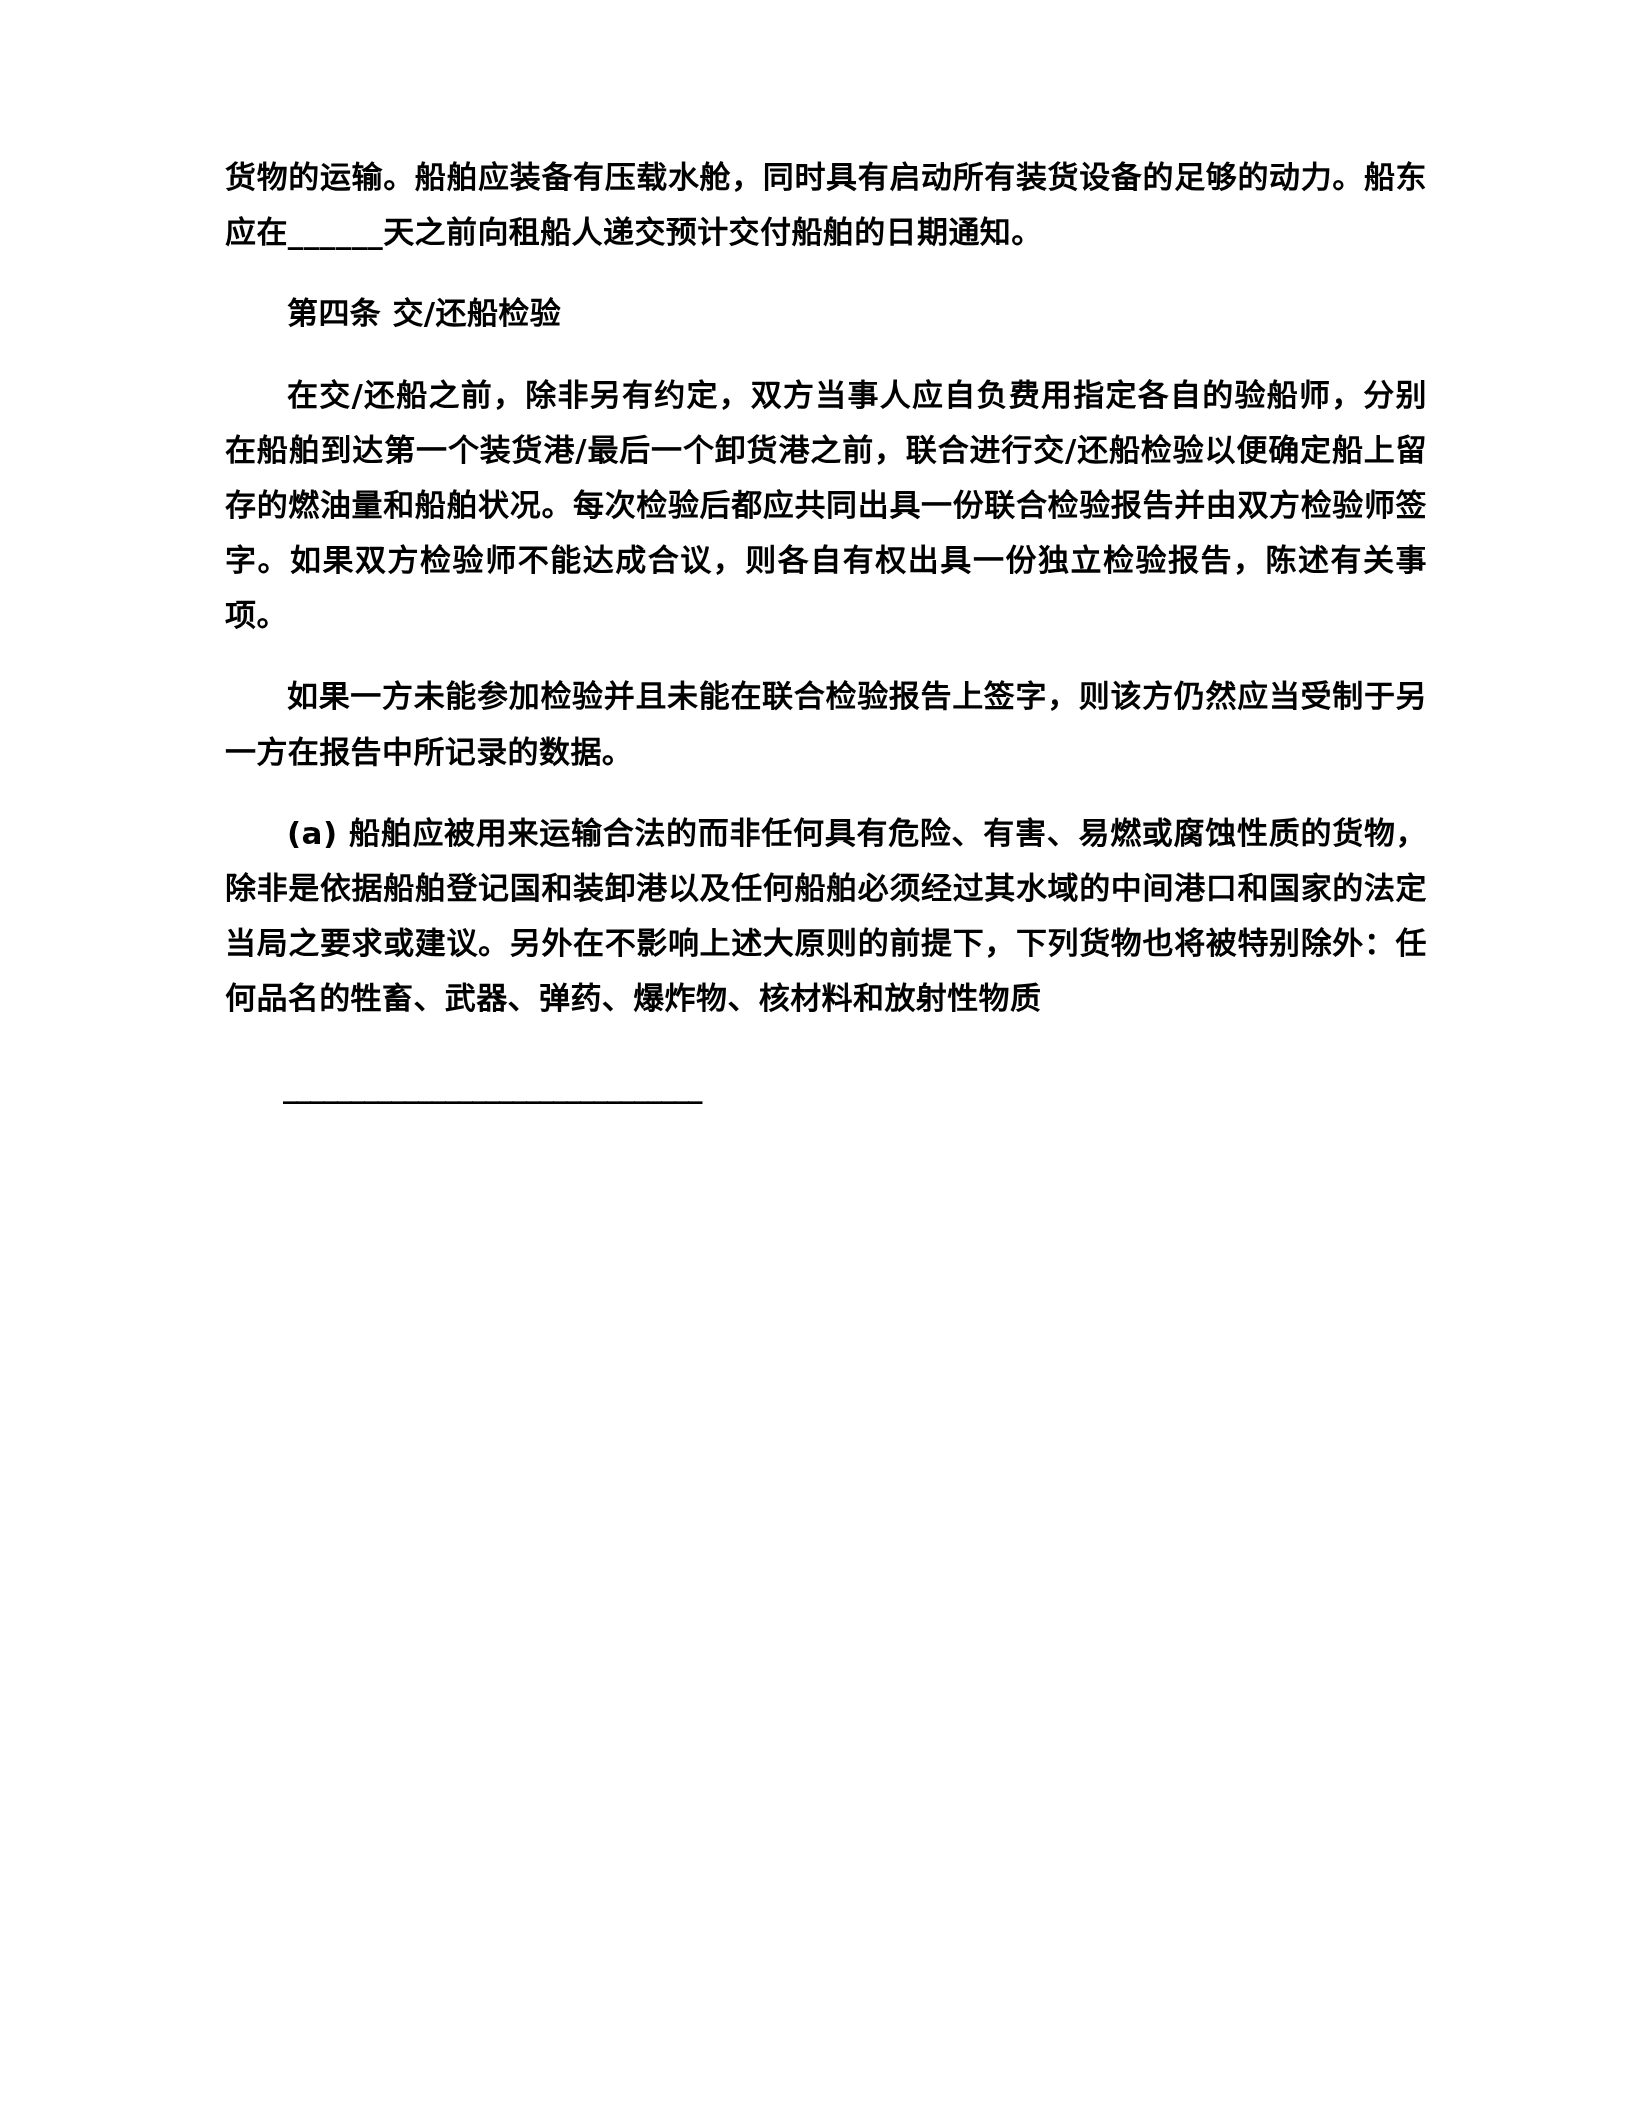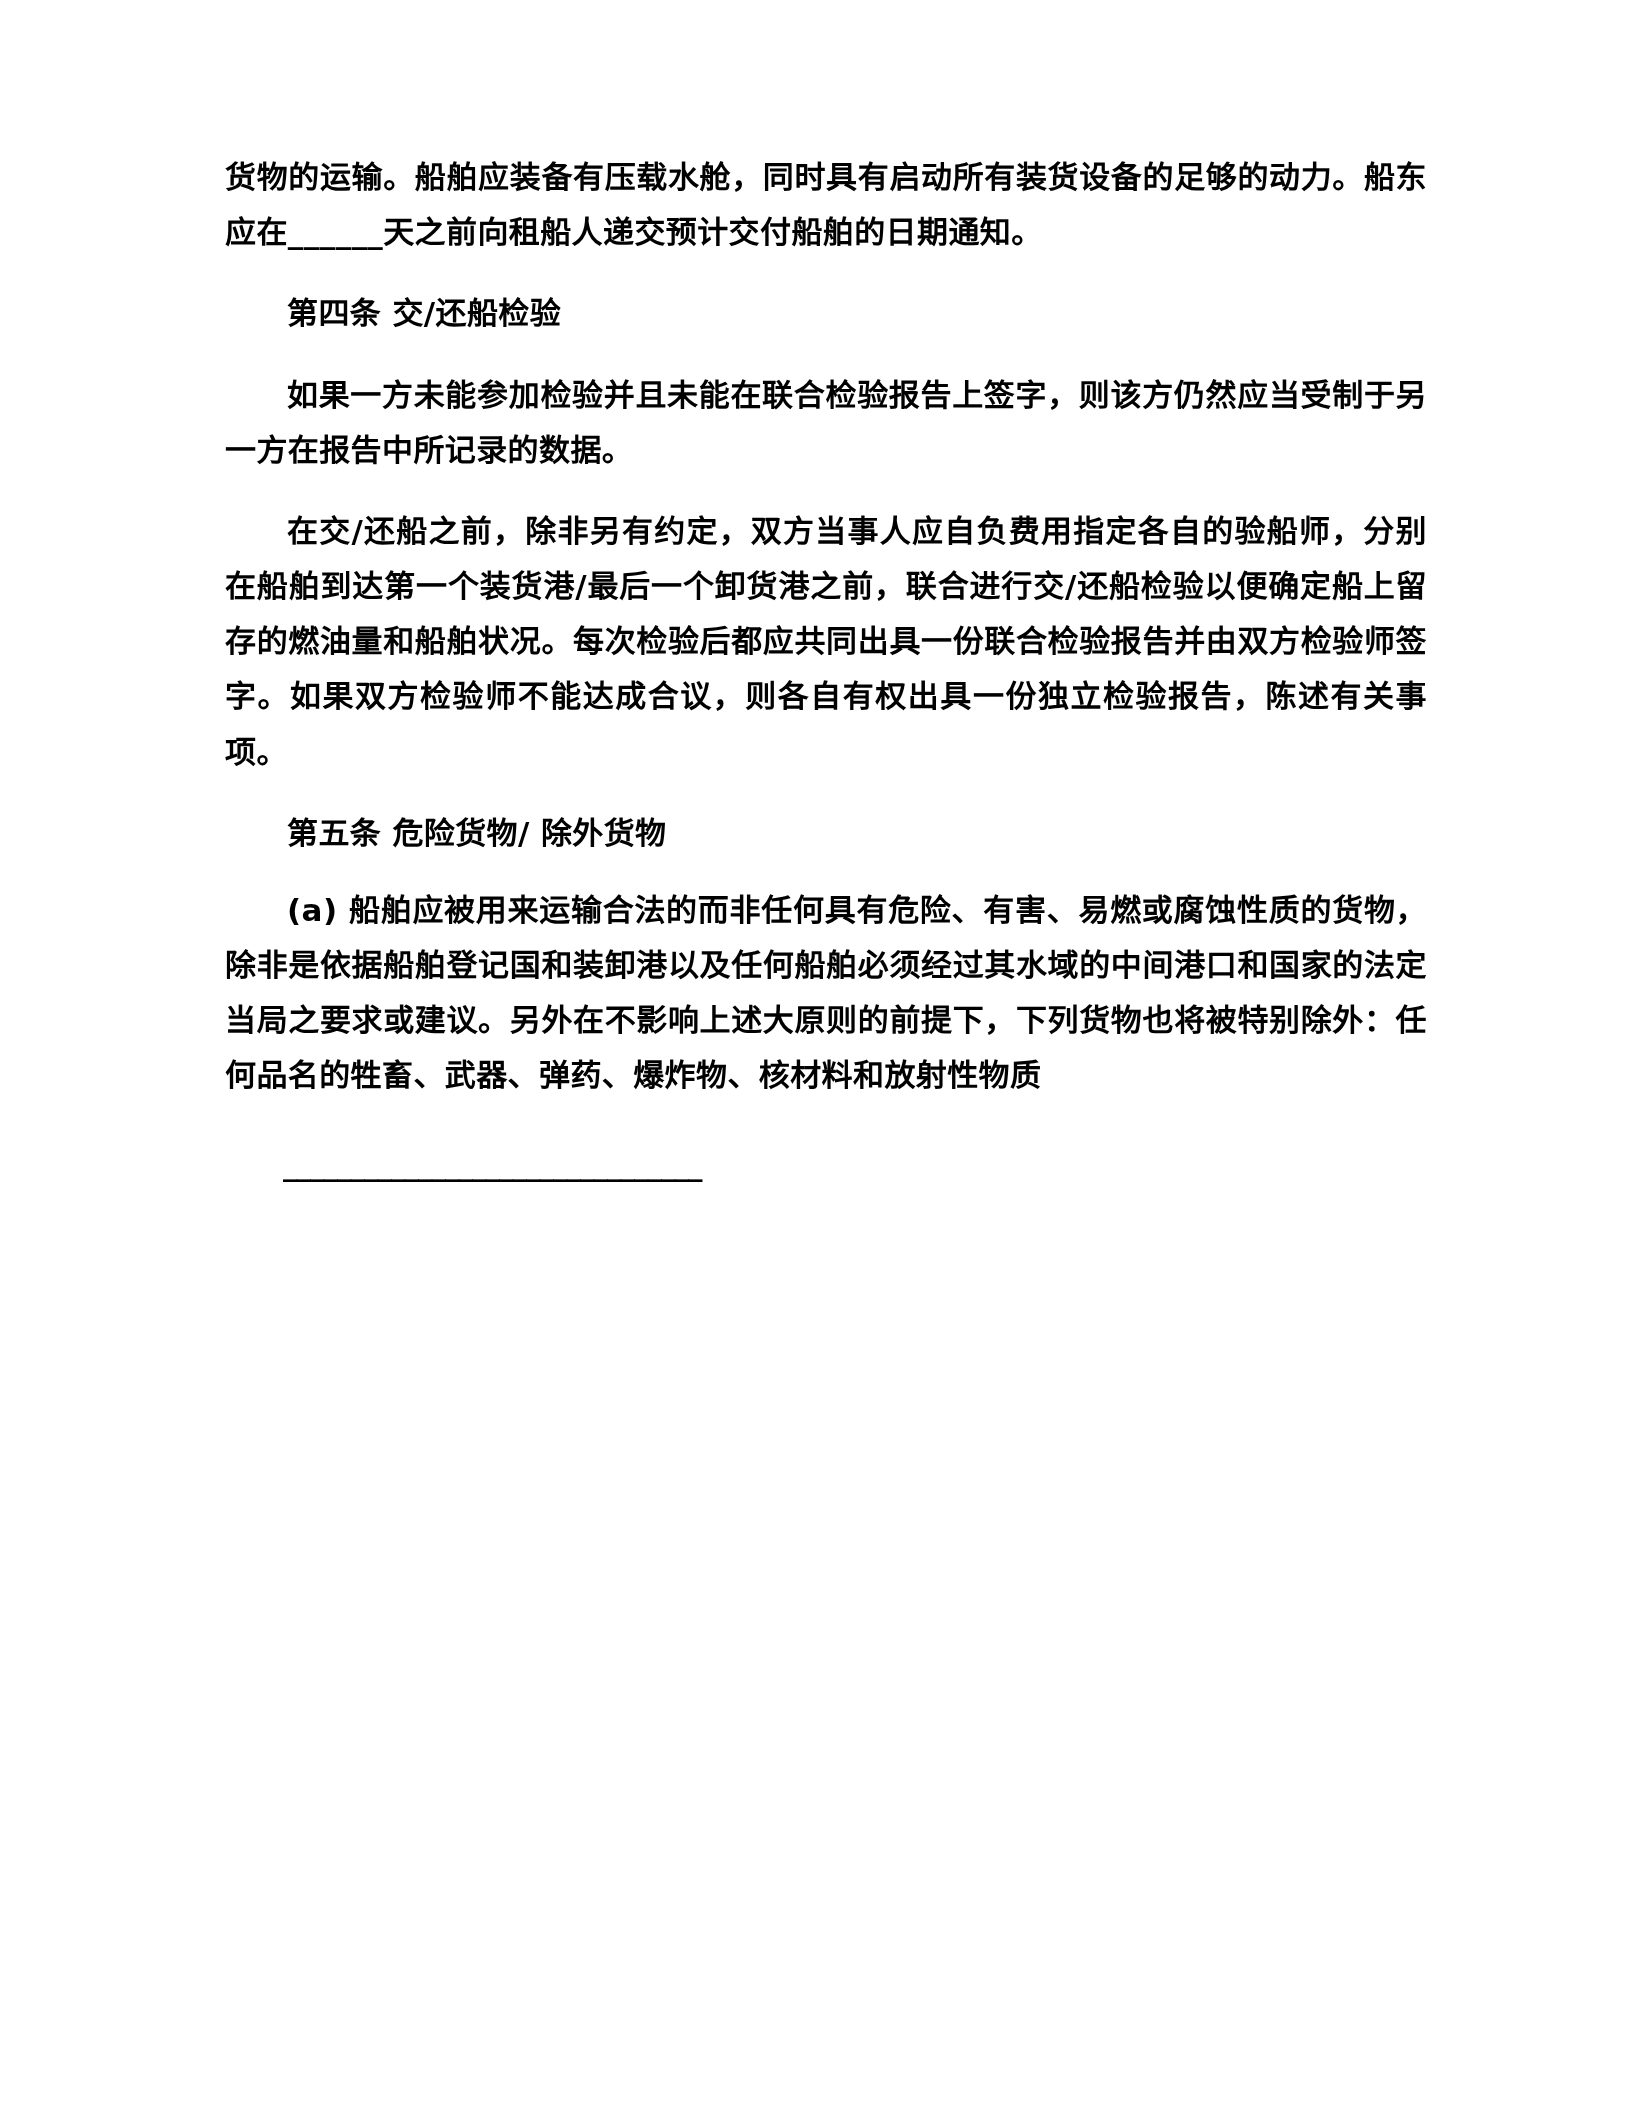--- a/index.html
+++ b/index.html
@@ -53,25 +53,24 @@
 </head>
 <body>
 
 <div class="page">
   <div class="doc-body">
 
     <p class="para">货物的运输。船舶应装备有压载水舱，同时具有启动所有装货设备的足够的动力。船东应在______天之前向租船人递交预计交付船舶的日期通知。</p>
 
     <p class="para indent">第四条 交/还船检验</p>
 
+    <p class="para indent">在交/还船之前，除非另有约定，双方当事人应自负费用指定各自的验船师，分别在船舶到达第一个装货港/最后一个卸货港之前，联合进行交/还船检验以便确定船上留存的燃油量和船舶状况。每次检验后都应共同出具一份联合检验报告并由双方检验师签字。如果双方检验师不能达成合议，则各自有权出具一份独立检验报告，陈述有关事项。</p>
+
     <p class="para indent">如果一方未能参加检验并且未能在联合检验报告上签字，则该方仍然应当受制于另一方在报告中所记录的数据。</p>
 
-    <p class="para indent">在交/还船之前，除非另有约定，双方当事人应自负费用指定各自的验船师，分别在船舶到达第一个装货港/最后一个卸货港之前，联合进行交/还船检验以便确定船上留存的燃油量和船舶状况。每次检验后都应共同出具一份联合检验报告并由双方检验师签字。如果双方检验师不能达成合议，则各自有权出具一份独立检验报告，陈述有关事项。</p>
 
-
-    <p class="para indent tight">第五条 危险货物/ 除外货物</p>
 
     <p class="para indent">(a) 船舶应被用来运输合法的而非任何具有危险、有害、易燃或腐蚀性质的货物，除非是依据船舶登记国和装卸港以及任何船舶必须经过其水域的中间港口和国家的法定当局之要求或建议。另外在不影响上述大原则的前提下，下列货物也将被特别除外：任何品名的牲畜、武器、弹药、爆炸物、核材料和放射性物质</p>
 
     <div class="rule-line">_______________________________</div>
 
   </div>
 </div>
 
 </body></html>

